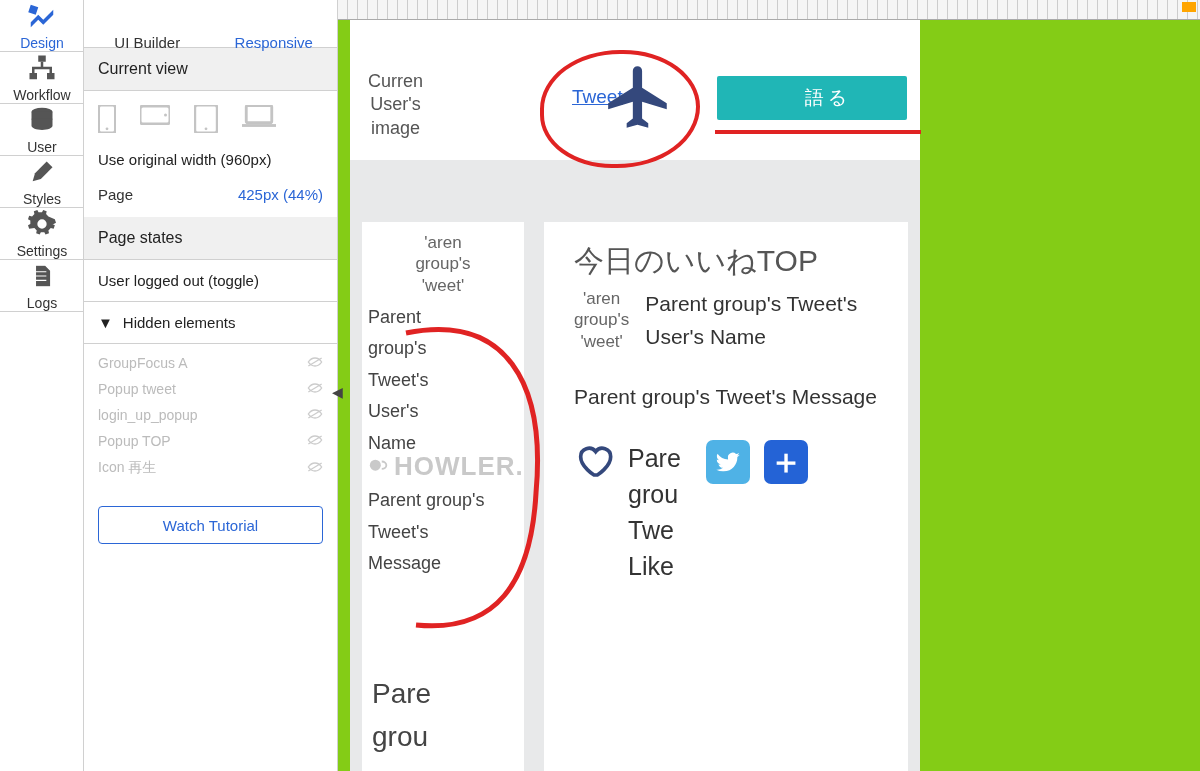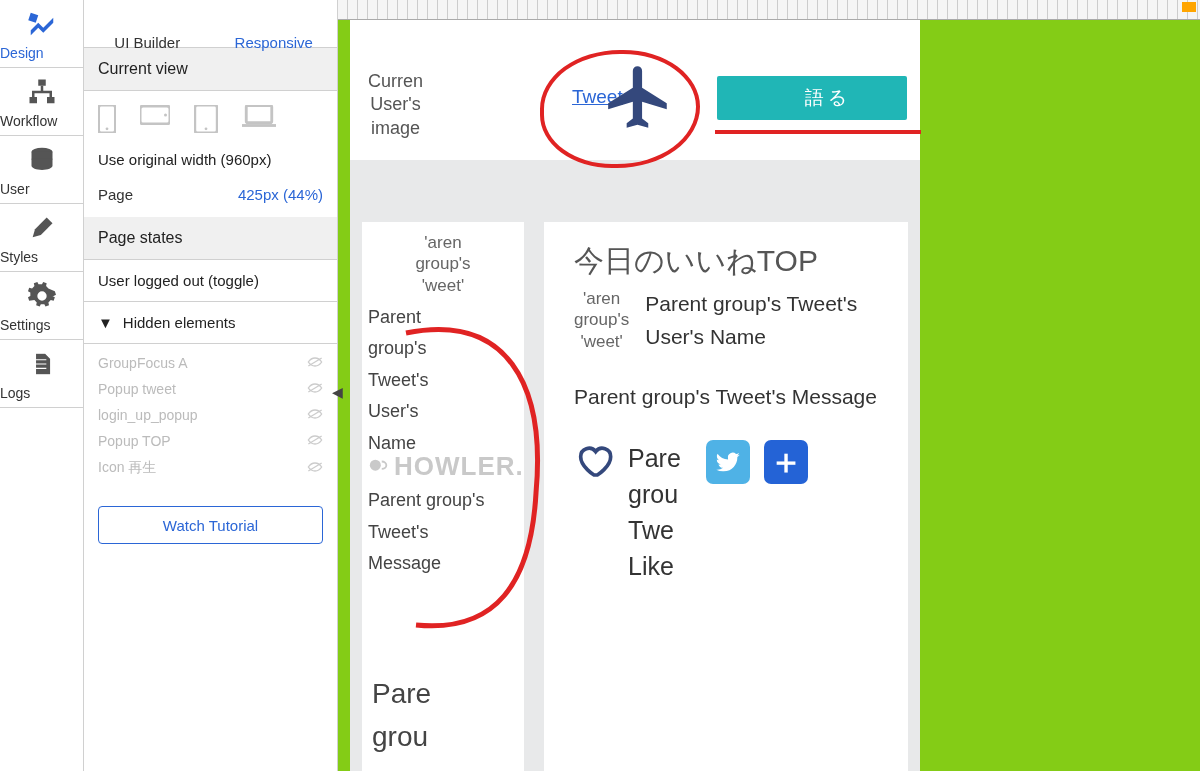--- a/index.html
+++ b/index.html
@@ -16,23 +16,24 @@
   
   .left-rail {
     position: absolute;
     left: 0; top: 0; bottom: 0;
     width: 84px;
     border-right: 1px solid #d0d0d0;
     background: #fff;
   }
   .rail-item {
     width: 84px;
-    height: 68px;
+    height: 52px;
     display: flex;
     flex-direction: column;
+    align-items: center;
     justify-content: center;
     border-bottom: 1px solid #d0d0d0;
     cursor: pointer;
     font-size: 14px;
     color: #333;
   }
   .rail-item.active { color: #2b66d6; }
   .rail-item .ico { height: 34px; display:flex; align-items:center; justify-content:center; }
   .rail-item .lbl { margin-top: 4px; }
 

